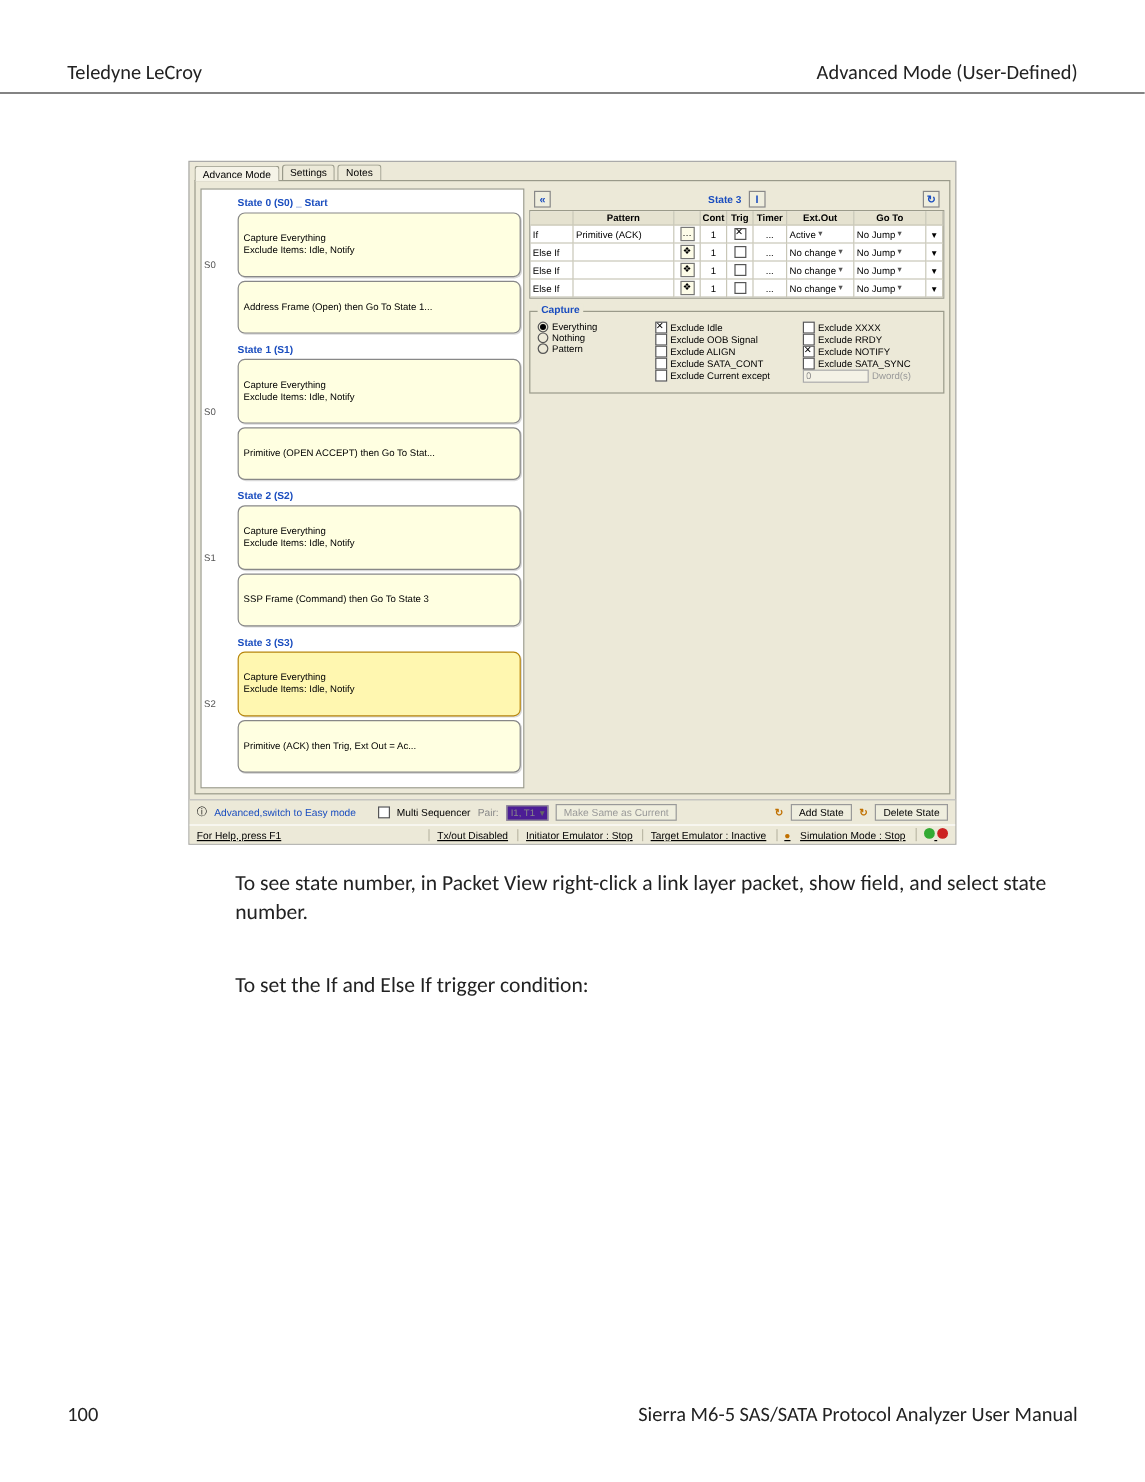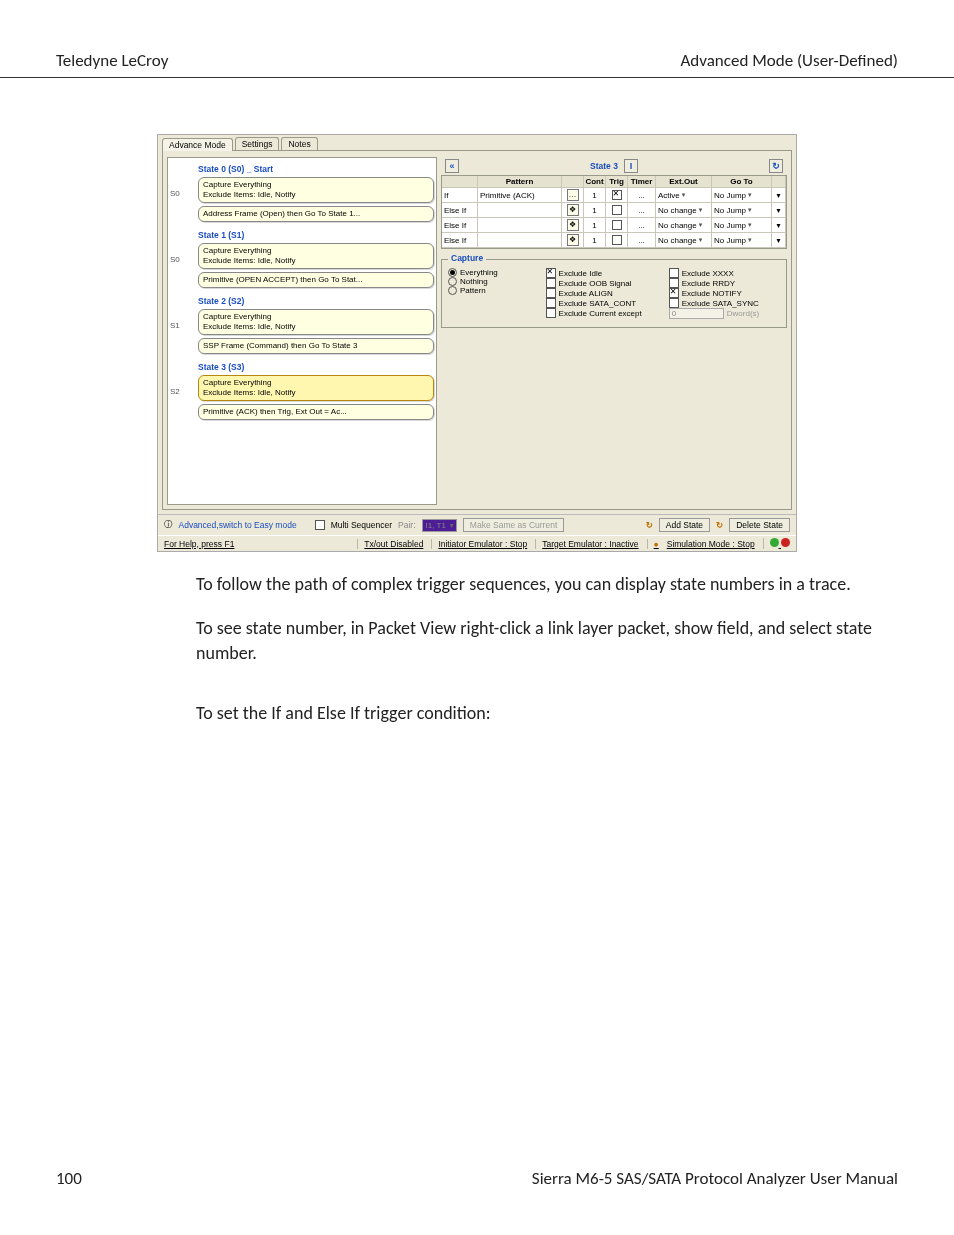--- a/index.html
+++ b/index.html
@@ -65,21 +65,21 @@
     padding: 4px 2px 4px 30px;
     position: relative;
     overflow: hidden;
   }
   .state-block { margin-bottom: 8px; position: relative; }
   .state-title { color: #1a4dbf; font-weight: bold; margin: 2px 0 2px 0; }
   .card {
     border: 1px solid #888;
     background: #ffffe1;
     border-radius: 6px;
-    padding: 2px 4px;
+    padding: 16px 4px;
     margin: 3px 0;
     font-size: 8px;
     line-height: 1.25;
     box-shadow: 1px 1px 0 rgba(0,0,0,.15);
   }
   .card.selected { background: #fff7b0; border-color: #b8860b; }
   .card .line { white-space: nowrap; overflow: hidden; text-overflow: clip; }
   .side-label {
     position: absolute; left: -28px; top: 50%; transform: translateY(-50%);
     font-size: 8px; color: #555;
@@ -446,21 +446,20 @@
       <span class="grow"></span>
       <span class="cell">Tx/out Disabled</span>
       <span class="cell">Initiator Emulator : Stop</span>
       <span class="cell">Target Emulator : Inactive</span>
       <span class="cell" style="color:#c07000;">●</span>
       <span>Simulation Mode : Stop</span>
       <span class="cell"><span class="orb g"></span> <span class="orb r"></span></span>
     </div>
   </div>
 
-  <p class="para">To follow the path of complex trigger sequences, you can display state numbers in a trace.</p>
   <p class="para">To see state number, in Packet View right-click a link layer packet, show field, and select state number.</p>
   <p class="para" style="margin-top:36px;">To set the If and Else If trigger condition:</p>
 </div>
 
 <div class="page-footer">
   <div>100</div>
   <div>Sierra M6-5 SAS/SATA Protocol Analyzer User Manual</div>
 </div>
 
 </body></html>

